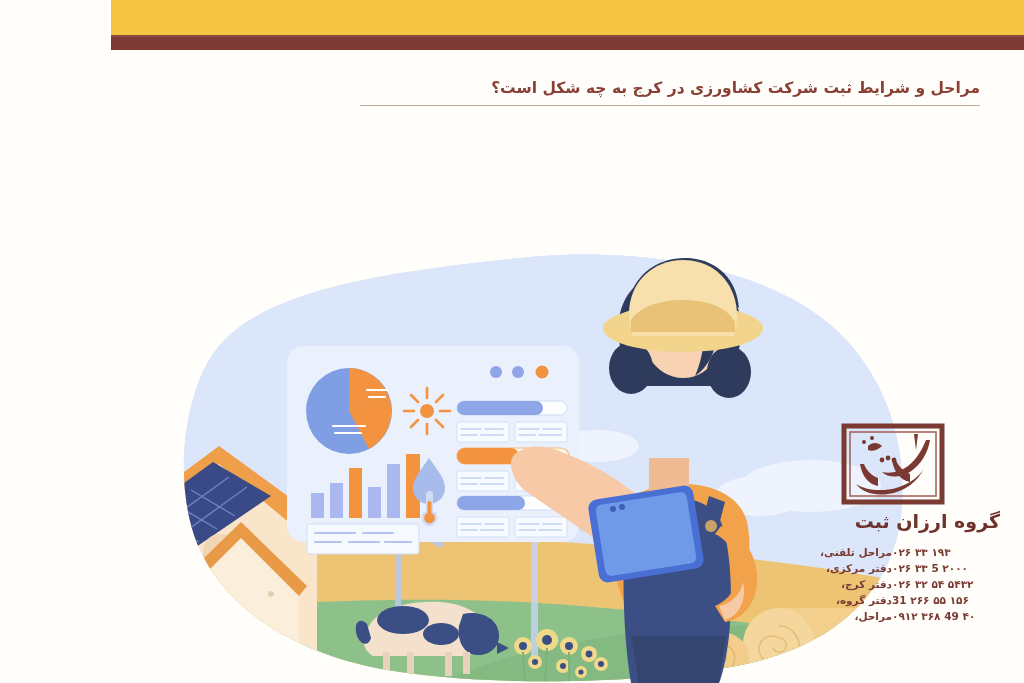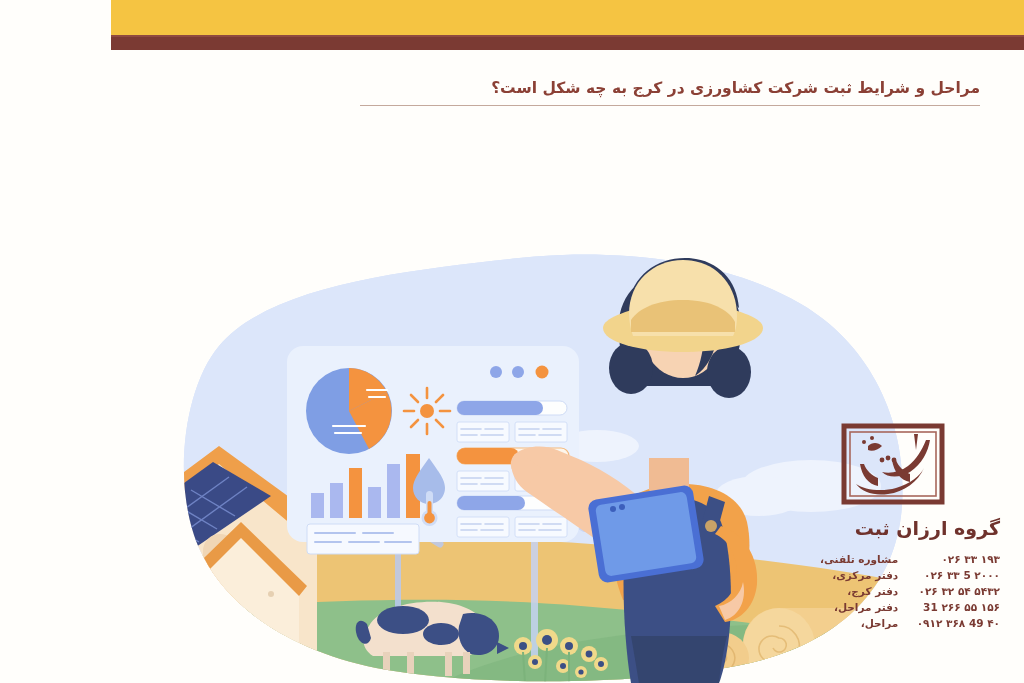--- a/index.html
+++ b/index.html
@@ -49,30 +49,30 @@
   .illo { position: absolute; left: 0; top: 196px; width: 820px; height: 487px; }
   .illo svg { display: block; }
 
   
   .brand {
     position: absolute; right: 24px; top: 420px; width: 180px;
     text-align: right; direction: rtl;
   }
   .brand-logo { width: 110px; height: 88px; margin-right: auto; margin-left: 18px; display:block; }
   .brand-name {
-    margin-top: 7px; font-size: 19px; font-weight: bold; color: #6f322c;
+    margin-top: 0; font-size: 19px; font-weight: bold; color: #6f322c;
     line-height: 26px; letter-spacing: 0px;
   }
   .contact-table { margin-top: 10px; width: 100%; border-collapse: collapse; }
   .contact-table td {
     font-size: 10.5px; color: #7a3a32; font-weight: bold;
     padding: 1.5px 0; line-height: 13px; white-space: nowrap;
   }
   .c-label { text-align: right; width: 72px; }
-  .c-number { text-align: right; letter-spacing: 0.6px; }
+  .c-number { text-align: left; letter-spacing: 0.6px; }
 </style>
 </head>
 <body>
 
 <div class="page">
 
   <div class="band-gold"></div>
   <div class="band-maroon"></div>
   <div class="band-maroon-shade"></div>
 
@@ -444,33 +444,33 @@
         <circle cx="26" cy="22" r="2"></circle>
           <circle cx="34" cy="18" r="2"></circle>
         <path d="M76,14 L80,14 L78,30 Z"></path>
       </g>
     </svg>
     <div class="brand-name">گروه ارزان ثبت</div>
     <table class="contact-table">
       <tbody>
         <tr>
           <td class="c-number">۱۹۳   ۳۳   ۰۲۶</td>
-          <td class="c-label">مشاوره تلفنی،</td>
+          <td class="c-label">مراحل تلفنی،</td>
         </tr>
         <tr>
           <td class="c-number">۲۰۰۰ 5 ۳۳ ۰۲۶</td>
           <td class="c-label">دفتر مرکزی،</td>
         </tr>
         <tr>
           <td class="c-number">۵۴۳۲ ۵۴ ۳۲ ۰۲۶</td>
           <td class="c-label">دفتر کرج،</td>
         </tr>
         <tr>
           <td class="c-number">۱۵۶ ۵۵ ۲۶۶ 31</td>
-          <td class="c-label">دفتر مراحل،</td>
+          <td class="c-label">دفتر گروه،</td>
         </tr>
         <tr>
           <td class="c-number">۴۰ 49 ۳۶۸ ۰۹۱۲</td>
           <td class="c-label">مراحل،</td>
         </tr>
       </tbody>
     </table>
   </div>
 
 </div>

